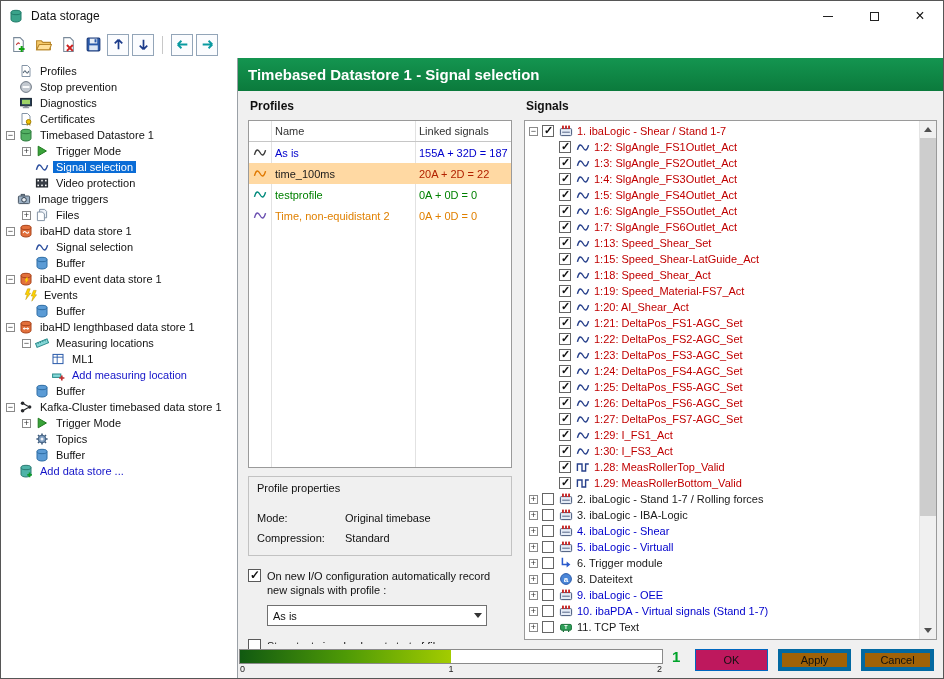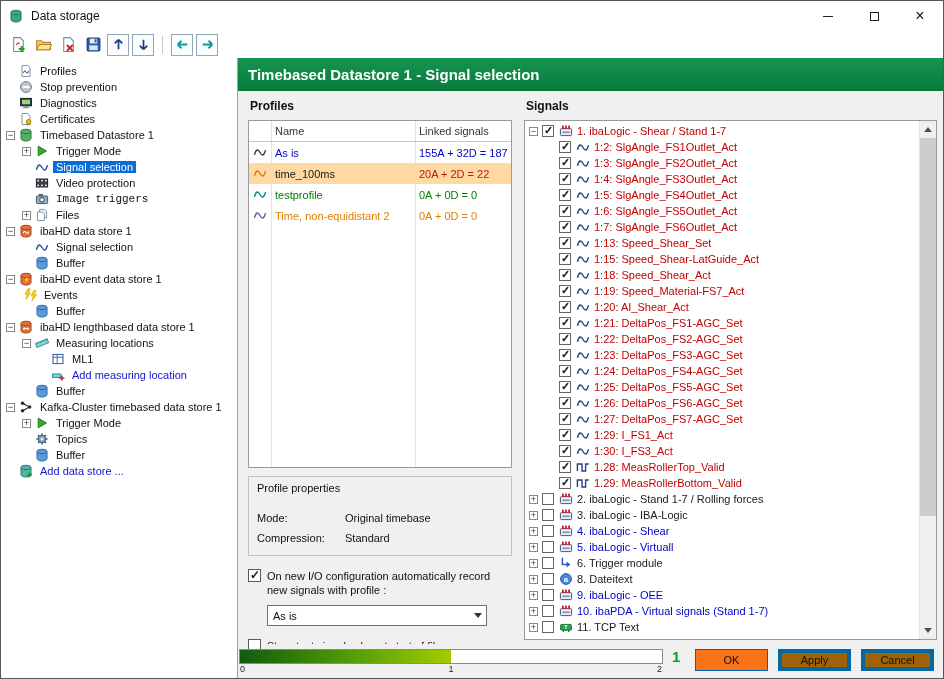--- a/index.html
+++ b/index.html
@@ -93,21 +93,21 @@
 
   
   .footer { height:34px; flex:none; background:#f0f0f0; display:flex; align-items:center; padding:0 9px 2px 1px; }
   .progress-wrap { width:424px; flex:none; margin-top:4px; }
   .pbar { height:15px; border:1px solid #8a8a8a; background:#fff; position:relative; overflow:hidden; }
   .pfill { height:100%; background:linear-gradient(90deg,#115a11,#4e9a06,#a3cc00); }
   .pscale { position:relative; height:11px; font-size:9px; color:#222; }
   .ps0 { position:absolute; left:1px; } .ps1 { position:absolute; left:50%; transform:translateX(-50%); } .ps2 { position:absolute; right:1px; }
   .pcount { color:#00a32a; font-weight:bold; font-size:15px; margin-left:9px; align-self:flex-start; margin-top:4px; }
   .btn { width:73px; height:22px; font-size:11px; font-family:inherit; background:#a16207; border:4px solid #0369a1; margin-left:10px; color:#111; padding:0; }
-  .btn.ok { border:1px solid #0067c0; background:#f97316; margin-left:auto; }
+  .btn.ok { border:1px solid #0067c0; background:#be185d; margin-left:auto; }
 </style>
 </head>
 <body>
 
 <div class="window">
 
   <div class="titlebar">
     <span class="app-icon" id="app-icon">
         <svg width="14" height="14" viewBox="0 0 14 14">
           <path d="M2 3.5 V10.5 C2 11.9 4.2 13 7 13 C9.8 13 12 11.9 12 10.5 V3.5 Z" fill="#3aa38a" stroke="#1f7a68"></path>
@@ -276,21 +276,21 @@
               <rect x="2.4" y="3.8" width="1.6" height="1.6" fill="#fff"></rect>
               <rect x="6.2" y="3.8" width="1.6" height="1.6" fill="#fff"></rect>
               <rect x="10" y="3.8" width="1.6" height="1.6" fill="#fff"></rect>
               <rect x="2.4" y="8.6" width="1.6" height="1.6" fill="#fff"></rect>
               <rect x="6.2" y="8.6" width="1.6" height="1.6" fill="#fff"></rect>
               <rect x="10" y="8.6" width="1.6" height="1.6" fill="#fff"></rect>
             </svg>
           </span>
           <span class="tlabel">Video protection</span>
         </div>
-        <div class="trow" style="padding-left: 21px; font-family: Liberation Mono, monospace;">
+        <div class="trow" style="padding-left: 3px;">
           <span class="texp none"></span>
           <span class="ticon">
             <svg width="14" height="14" viewBox="0 0 14 14">
               <rect x="4.2" y="2.4" width="3.2" height="2" fill="#8c9aa8" stroke="#4a5866"></rect>
               <rect x="1.4" y="4" width="11.2" height="7.6" rx="1" fill="#9cb0c4" stroke="#4a5866"></rect>
               <circle cx="7" cy="7.8" r="2.3" fill="#e8eef4" stroke="#33414f"></circle>
             </svg>
           </span>
           <span class="tlabel">Image triggers</span>
         </div>

